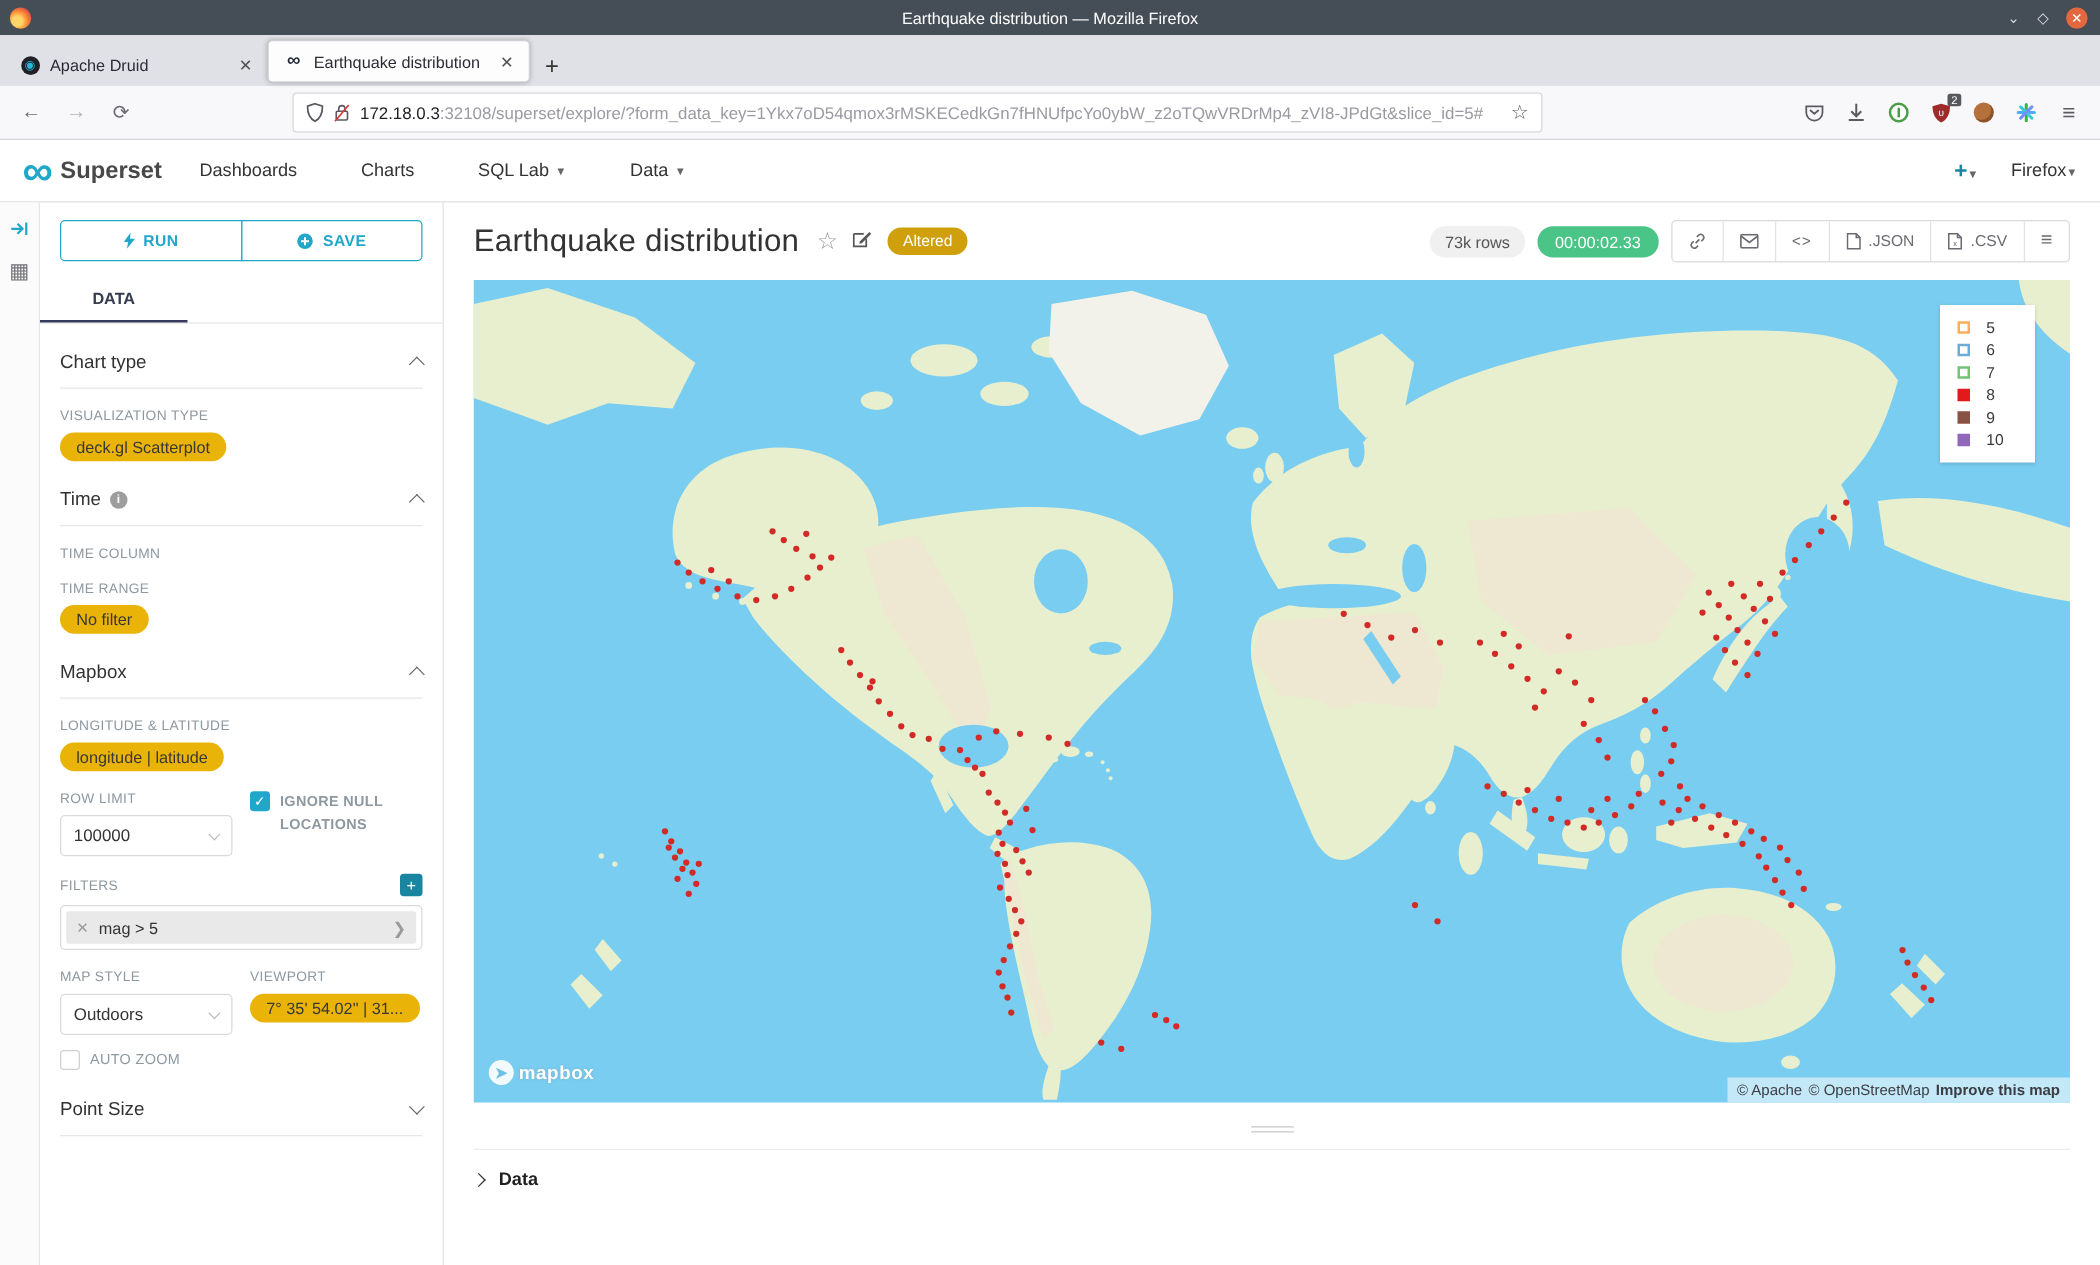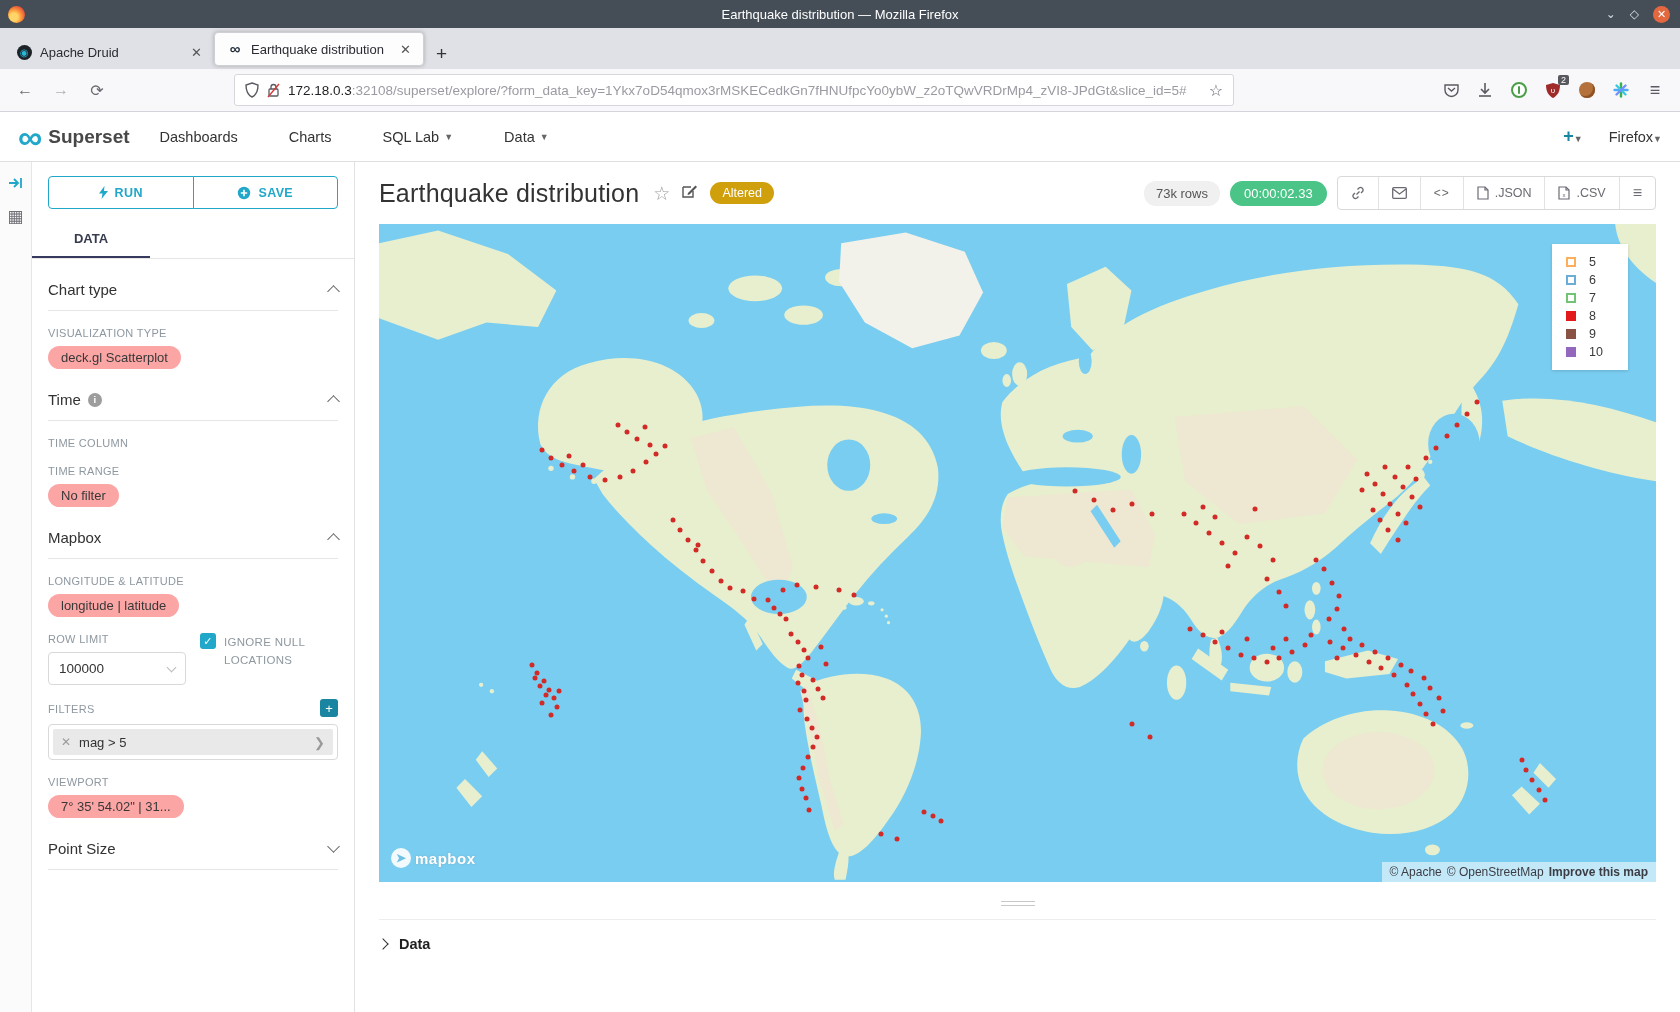--- a/index.html
+++ b/index.html
@@ -59,21 +59,21 @@
   .btn-run { border-radius:4px 0 0 4px; }
   .btn-save { border-radius:0 4px 4px 0; margin-left:-1px; }
   .tabrow { margin:14px -16px 0 -16px; border-bottom:1px solid #e6e6e6; }
   .datatab { width:118px; text-align:center; font-size:13px; font-weight:bold; color:#363b4e; padding:8px 0 10px 0; border-bottom:2px solid #363b5e; }
 
   .section-h { display:flex; align-items:center; font-size:15px; color:#323232; margin-top:22px; padding-bottom:12px; border-bottom:1px solid #e6e6e6; }
   .chev { margin-left:auto; width:9px; height:9px; border-right:1.6px solid #666; border-bottom:1.6px solid #666; transform:rotate(-135deg); margin-top:4px; }
   .chev.down { transform:rotate(45deg); margin-top:-4px; }
   .info-i { width:14px; height:14px; border-radius:50%; background:#9d9d9d; color:#fff; font-size:9.5px; display:inline-flex; align-items:center; justify-content:center; margin-left:7px; font-weight:bold; }
   .ctl-label { font-size:11px; color:#8e98a0; letter-spacing:.3px; margin-top:16px; }
-  .pill { display:inline-block; background:#fca5a5; border-radius:12px; padding:4px 13px; font-size:13px; color:#383838; margin-top:7px; }
+  .pill { display:inline-block; background:#eab308; border-radius:12px; padding:4px 13px; font-size:13px; color:#383838; margin-top:7px; }
   .selectbox { margin-top:7px; height:33px; border:1px solid #d9d9d9; border-radius:4px; display:flex; align-items:center; padding:0 10px; font-size:13.5px; color:#333; gap:8px; }
   .selectbox .sb-chev { margin-left:auto; width:7px; height:7px; border-right:1.4px solid #bbb; border-bottom:1.4px solid #bbb; transform:rotate(45deg); margin-top:-3px; }
   .clock { width:14px; height:14px; border:1.5px solid #444; border-radius:50%; position:relative; }
   .clock:after { content:""; position:absolute; left:5px; top:2px; width:1.5px; height:4px; background:#444; }
   .row2 { display:flex; gap:14px; }
   .col { flex:1; }
   .checkline { display:flex; align-items:flex-start; gap:8px; font-size:11.5px; color:#8e98a0; letter-spacing:.3px; }
   .cbox { width:16px; height:16px; border-radius:3px; flex:none; }
   .cbox.checked { background:#20a7c9; color:#fff; font-size:11px; display:flex; align-items:center; justify-content:center; }
   .cbox.un { background:#fff; border:1.5px solid #d0d0d0; }
@@ -290,37 +290,48 @@
       <div class="col">
         <div class="ctl-label">ROW LIMIT</div>
         <div class="selectbox">
           <span>100000</span>
           <span class="sb-chev"></span>
         </div>
       </div>
       <div class="col" style="padding-top:16px;">
         <div class="checkline">
           <span class="cbox checked">✓</span>
-          <span style="line-height:1.6;">IGNORE NULL LOCATIONS</span>
+          <span style="line-height:1.6;font-weight:bold;">IGNORE NULL LOCATIONS</span>
         </div>
       </div>
     </div>
     <div class="filters-head">
       <div class="ctl-label">FILTERS</div>
       <span class="plusbtn">+</span>
     </div>
     <div class="filterbox">
       <div class="fchip">
         <span class="x">✕</span>
         <span>mag &gt; 5</span>
         <span class="gt">❯</span>
       </div>
     </div>
 
     <div class="row2">
+      <div class="col">
+        <div class="ctl-label">MAP STYLE</div>
+        <div class="selectbox">
+          <span>Outdoors</span>
+          <span class="sb-chev"></span>
+        </div>
+        <div class="checkline" style="margin-top:12px;">
+          <span class="cbox un"></span>
+          <span style="line-height:1.5;">AUTO ZOOM</span>
+        </div>
+      </div>
       <div class="col">
         <div class="ctl-label">VIEWPORT</div>
         <span class="pill" style="white-space:nowrap;">7° 35' 54.02" | 31...</span>
       </div>
     </div>
 
     <div class="section-h">
         <span>Point Size</span>
         <span class="chev down"></span>
       </div>

